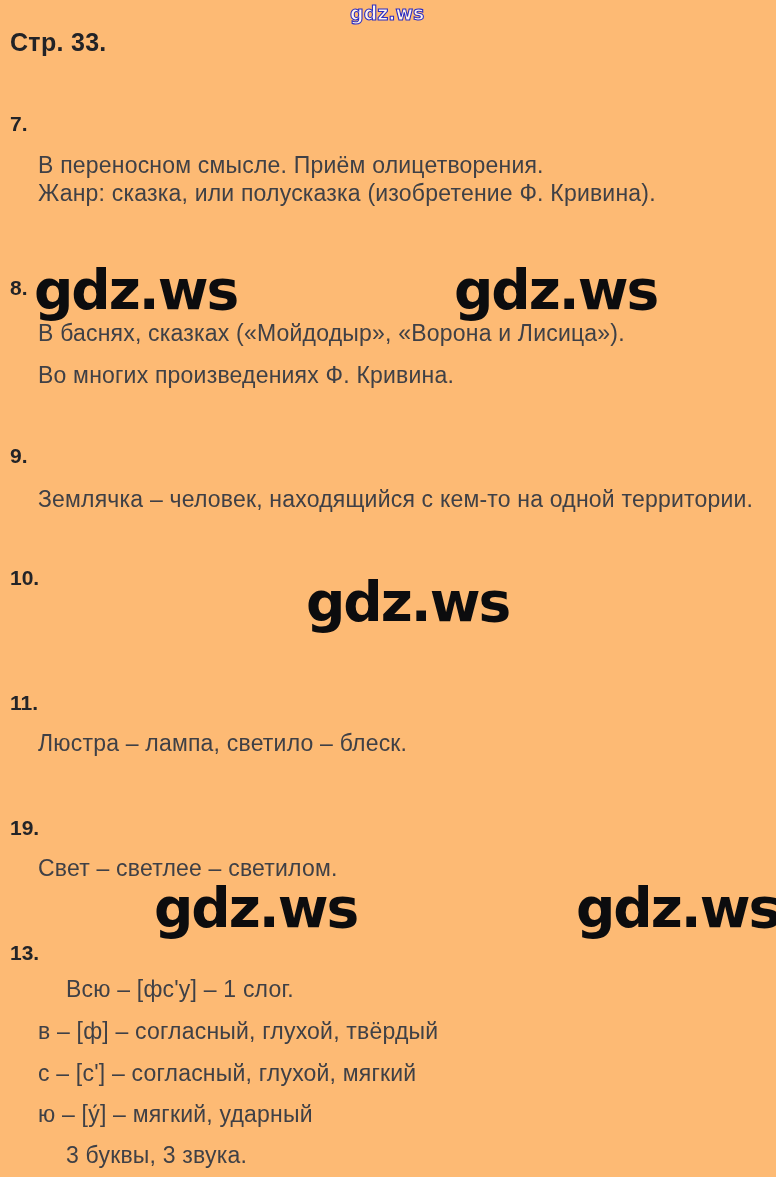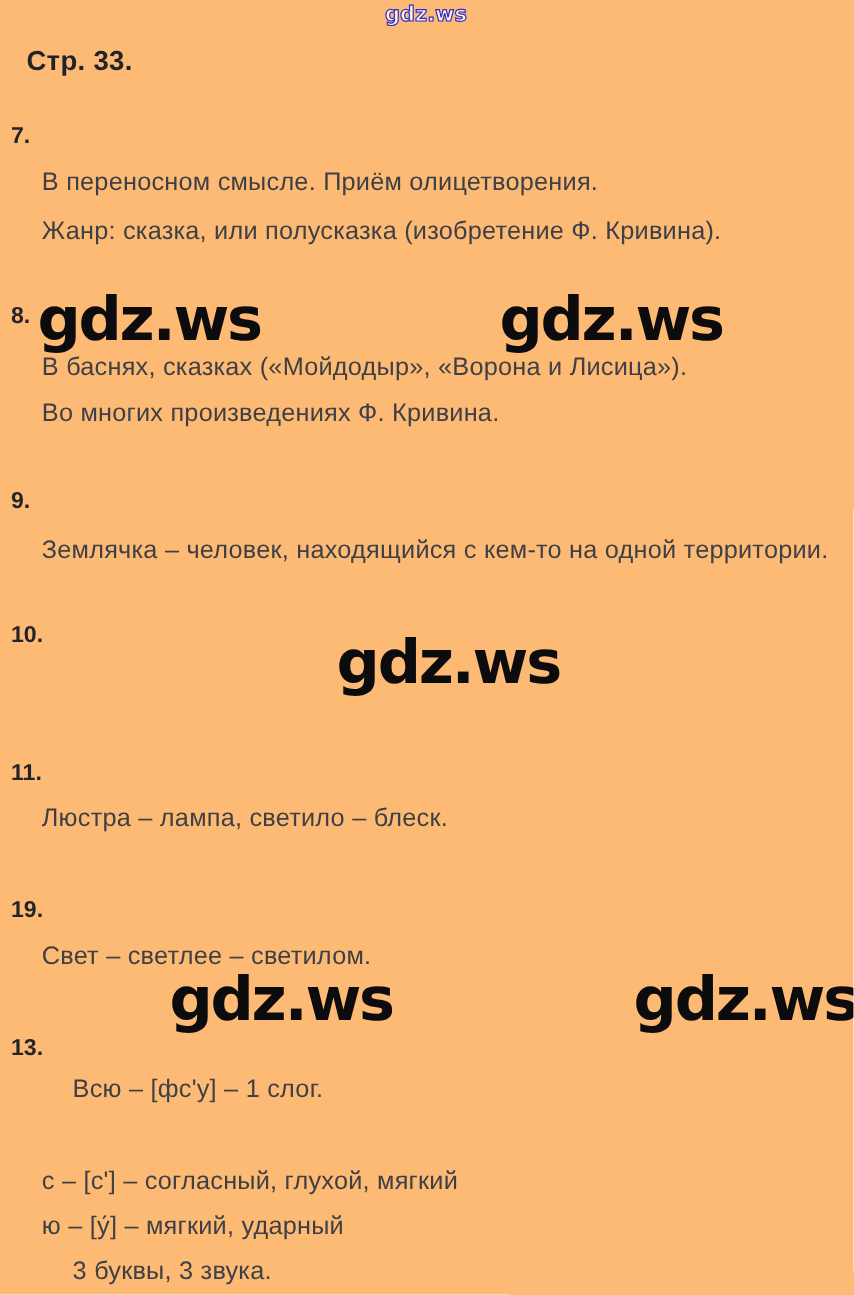--- a/index.html
+++ b/index.html
@@ -25,21 +25,21 @@
     font-weight: 700;
     letter-spacing: 0px;
     color: #2d2dc2;
     -webkit-text-fill-color: rgba(255,255,255,0.85);
     -webkit-text-stroke: 1.1px #2d2dc2;
   }
   .page-header {
     position: absolute;
     left: 10px;
     top: 28px;
-    margin: 14px;
+    margin: 0;
     font-size: 25px;
     font-weight: 700;
     color: #222327;
     letter-spacing: 0.3px;
   }
   .item-number {
     position: absolute;
     left: 10px;
     font-size: 21px;
     font-weight: 700;
@@ -75,21 +75,21 @@
 <body>
 
 <div class="page">
 
   <div class="site-logo">gdz.ws</div>
 
   <h1 class="page-header">Стр. 33.</h1>
 
   <div class="item-number" style="top:112px">7.</div>
   <div class="answer-line" style="top:152px">В переносном смысле. Приём олицетворения.</div>
-  <div class="answer-line" style="top:196px">Жанр: сказка, или полусказка (изобретение Ф. Кривина).</div>
+  <div class="answer-line" style="top:180px">Жанр: сказка, или полусказка (изобретение Ф. Кривина).</div>
 
   <div class="item-number" style="top:276px">8.</div>
   <div class="watermark" style="left:34px;top:260px">gdz.ws</div>
   <div class="watermark" style="left:454px;top:260px">gdz.ws</div>
   <div class="answer-line" style="top:320px">В баснях, сказках («Мойдодыр», «Ворона и Лисица»).</div>
   <div class="answer-line" style="top:362px">Во многих произведениях Ф. Кривина.</div>
 
   <div class="item-number" style="top:444px">9.</div>
   <div class="answer-line" style="top:486px">Землячка – человек, находящийся с кем-то на одной территории.</div>
 
@@ -99,17 +99,18 @@
   <div class="item-number" style="top:691px">11.</div>
   <div class="answer-line" style="top:730px">Люстра – лампа, светило – блеск.</div>
 
   <div class="item-number" style="top:816px">19.</div>
   <div class="answer-line" style="top:855px">Свет – светлее – светилом.</div>
   <div class="watermark" style="left:154px;top:878px">gdz.ws</div>
   <div class="watermark" style="left:576px;top:878px">gdz.ws</div>
 
   <div class="item-number" style="top:941px">13.</div>
   <div class="answer-line indent" style="top:976px">Всю – [фс'у] – 1 слог.</div>
+  <div class="answer-line" style="top:1018px">в – [ф] – согласный, глухой, твёрдый</div>
   <div class="answer-line" style="top:1060px">с – [с'] – согласный, глухой, мягкий</div>
   <div class="answer-line" style="top:1101px">ю – [у́] – мягкий, ударный</div>
   <div class="answer-line indent" style="top:1142px">3 буквы, 3 звука.</div>
 
 </div>
 
 </body></html>

